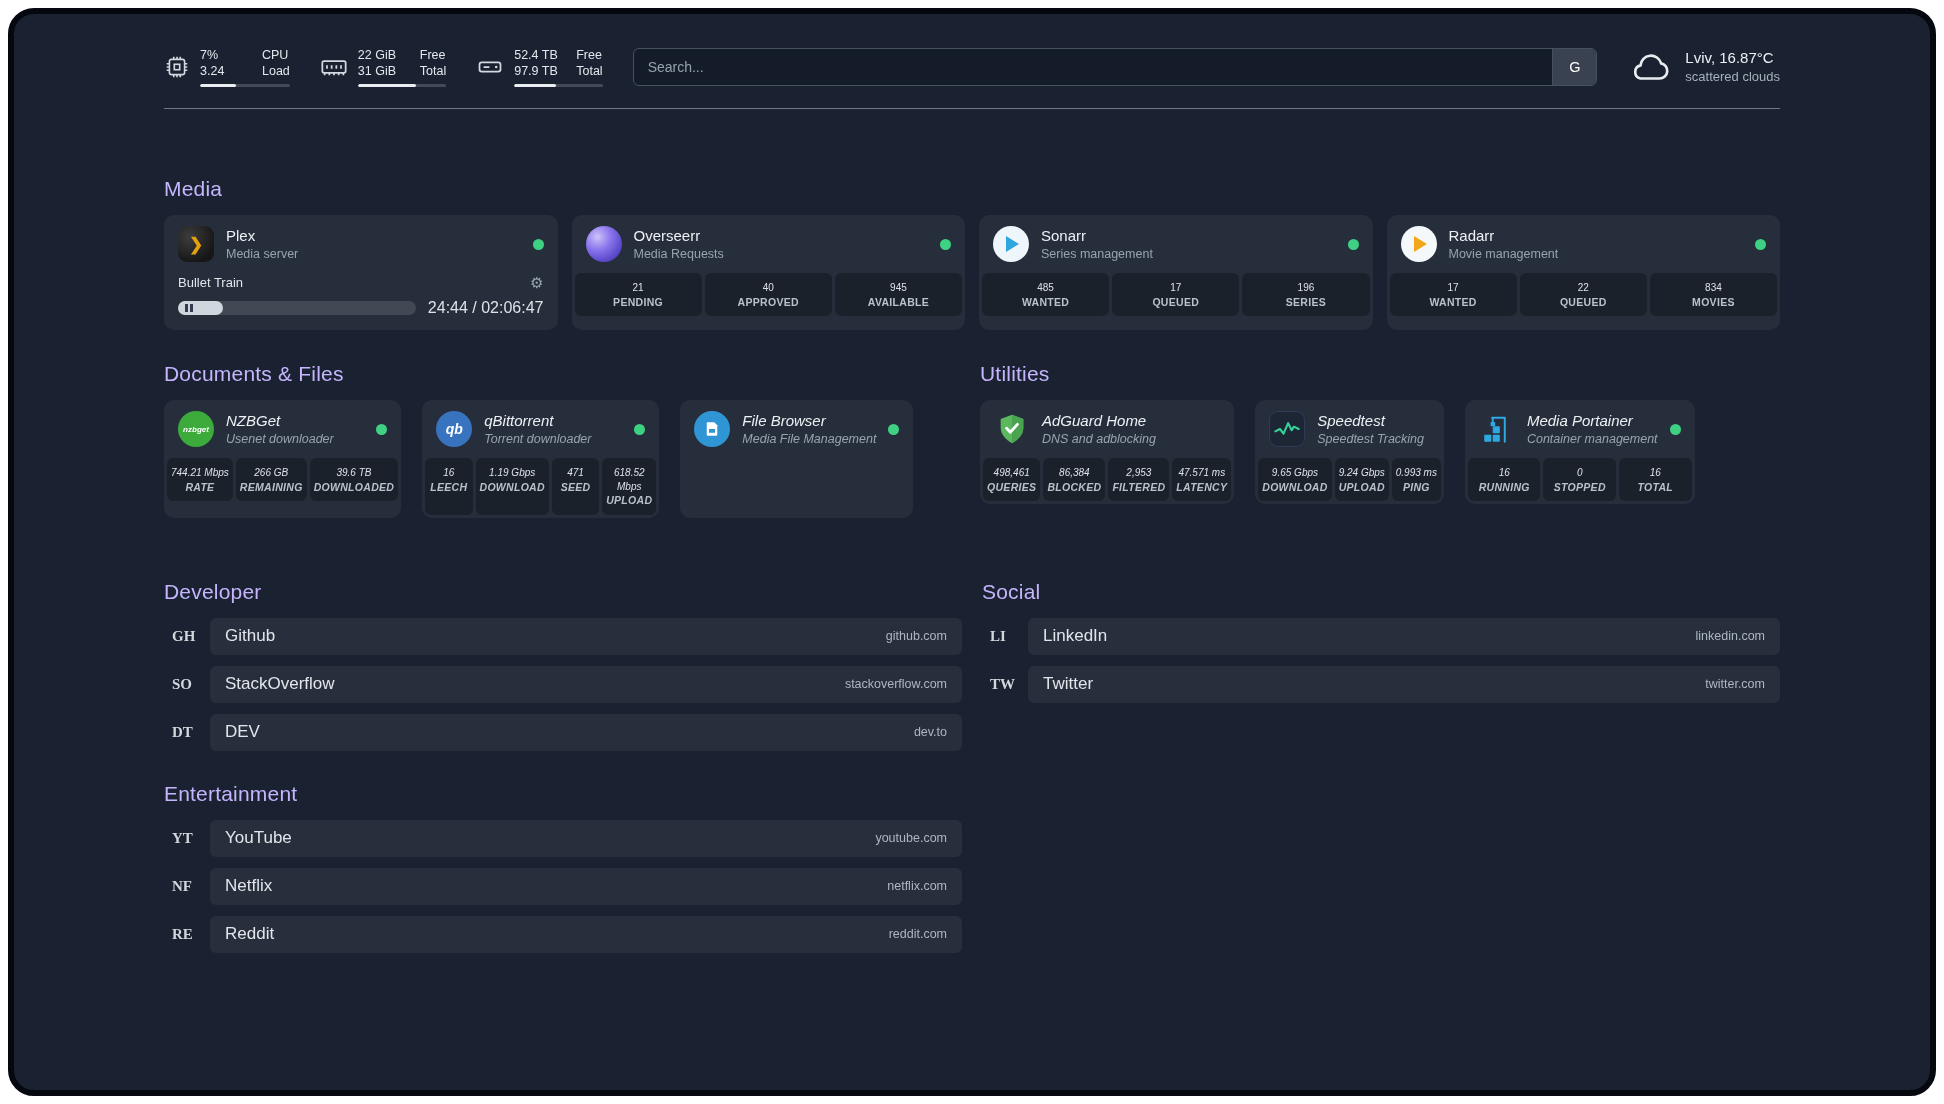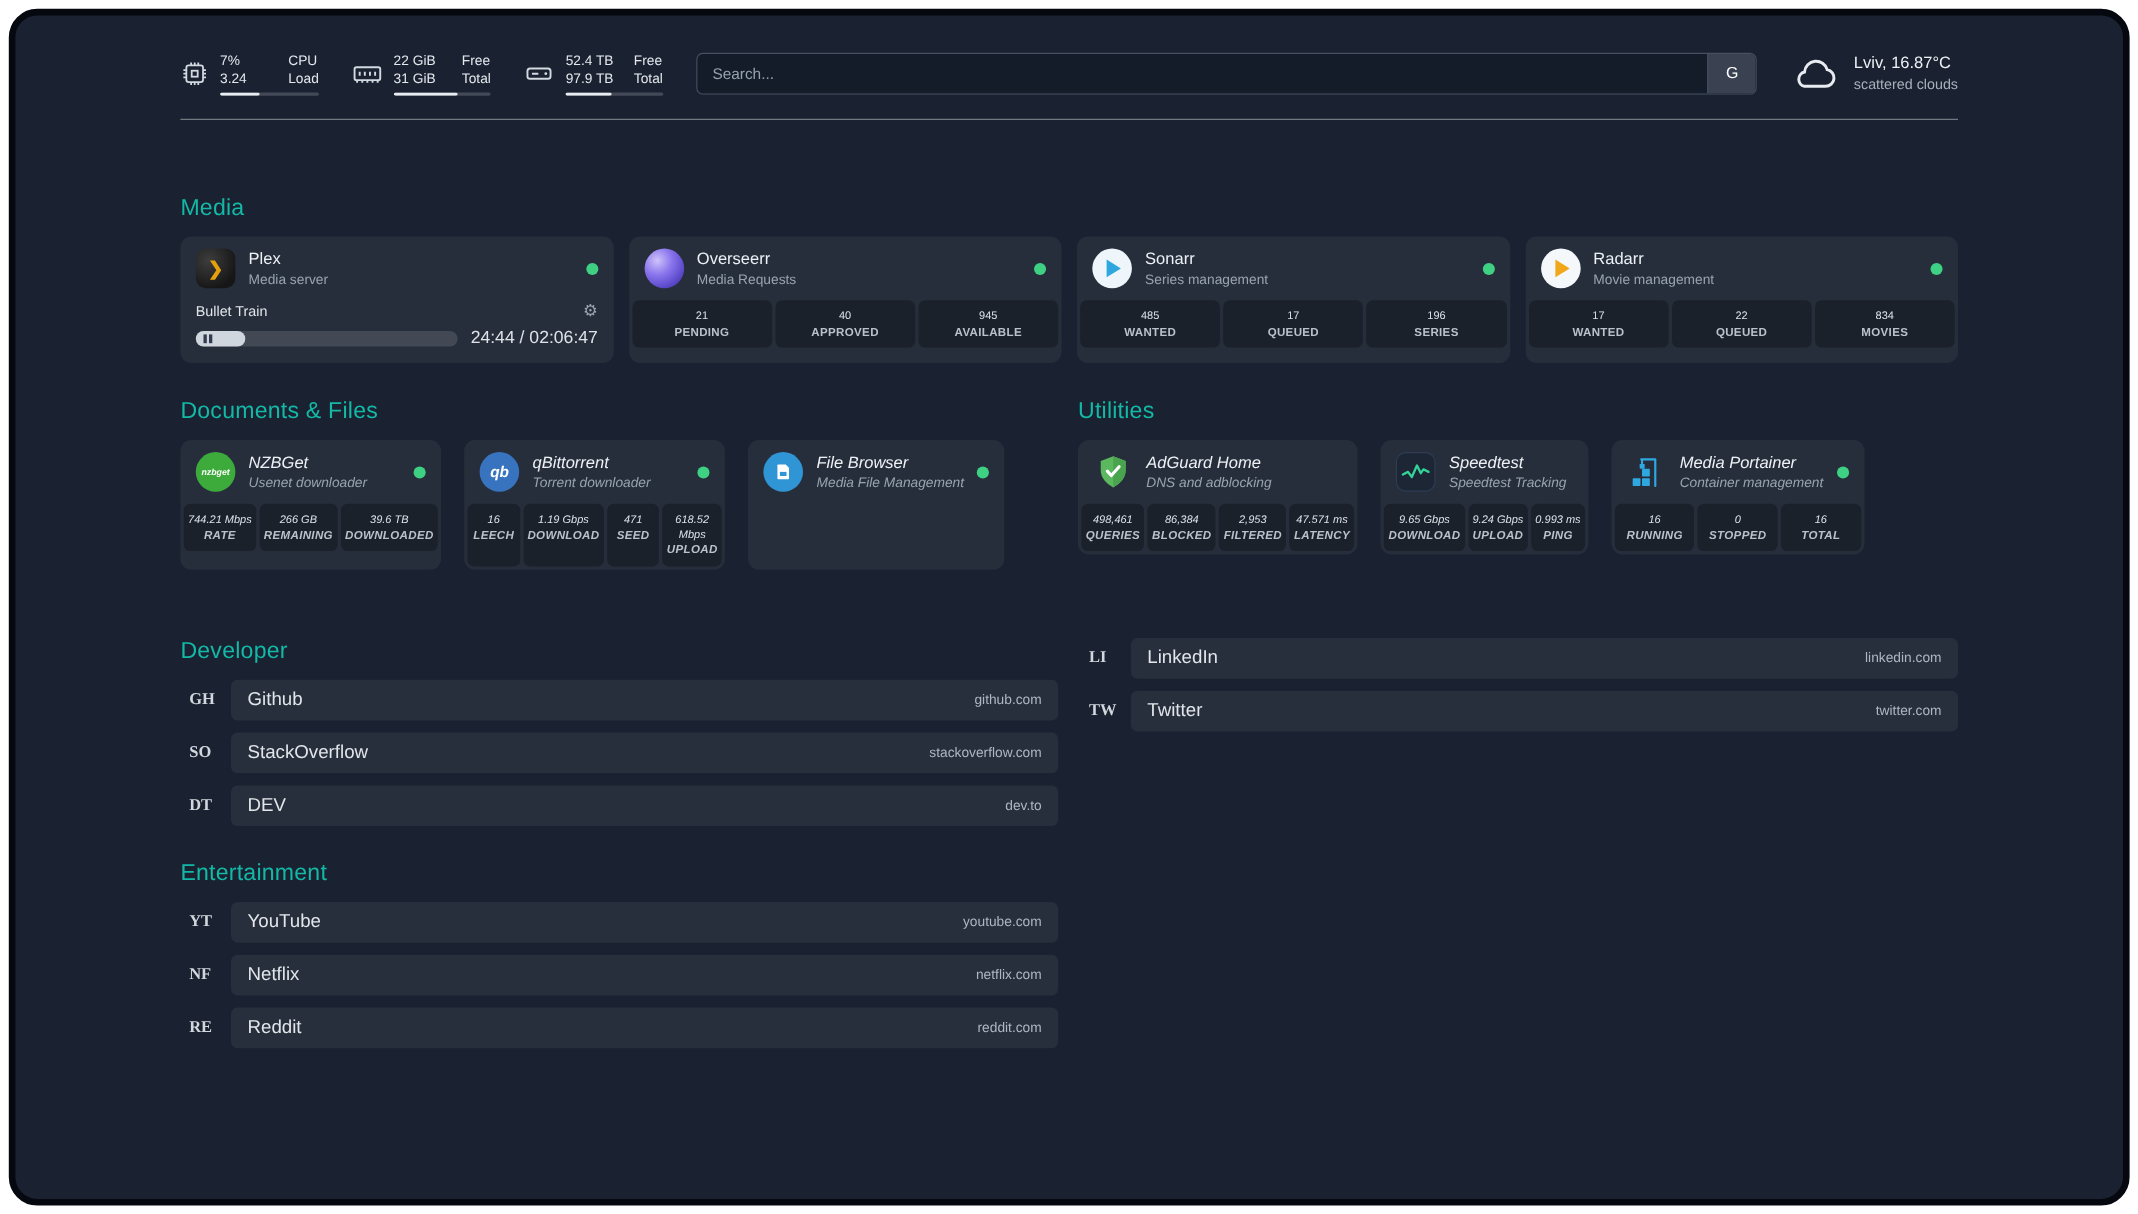--- a/index.html
+++ b/index.html
@@ -24,21 +24,21 @@
   .search-box input{ flex:1; background:transparent; border:none; outline:none; color:#e8ecf0; font-size:14px; padding:0 14px; font-family:"Liberation Sans",sans-serif;}
   .search-box input::placeholder{ color:#97a0ad; }
   .search-btn{ width:44px; background:#3a4251; color:#fff; border:none; border-left:1px solid #47505f;
     font-size:14.5px; display:flex; align-items:center; justify-content:center; cursor:pointer; font-family:"Liberation Sans",sans-serif;}
   .weather{ display:flex; align-items:center; gap:12px; }
   .weather-text{ display:flex; flex-direction:column; line-height:1.4; }
   .w1{ font-size:15px; color:#eef1f4; }
   .w2{ font-size:13px; color:#a7b0bb; }
   .divider{ border:none; border-top:1px solid rgba(255,255,255,0.38); margin-top:18px; }
   
-  h2{ font-size:21px; font-weight:500; color:#14b8a6; margin:0 0 14px; letter-spacing:.2px; }
+  h2{ font-size:21px; font-weight:500; color:#c4b5fd; margin:0 0 14px; letter-spacing:.2px; }
   .media-section{ margin-top:68px; }
   .grid4{ display:grid; grid-template-columns:repeat(4,1fr); gap:14px; }
   .two-col{ display:grid; grid-template-columns:1fr 1fr; gap:16px; margin-top:32px; }
   .stack{ display:flex; flex-direction:row; gap:21px;font-style:italic; }
   
   .card{ background:rgba(255,255,255,0.055); border-radius:10px; overflow:hidden; }
   .card-head{ display:flex; align-items:center; gap:12px; padding:11px 14px; cursor:pointer; }
   .svc-text{ display:flex; flex-direction:column; line-height:1.3; }
   .svc-name{ font-size:15px; color:#eef1f4; }
   .svc-sub{ font-size:12.5px; color:#99a3af; }
@@ -492,20 +492,21 @@
       <div class="bm-row">
         <span class="bm-abbr">DT</span>
         <span class="bm-bar">
           <span class="bm-name">DEV</span>
           <span class="bm-domain">dev.to</span>
         </span>
       </div>
     </div>
 
     <div class="bm-col">
+      <h2>Social</h2>
       <div class="bm-row">
         <span class="bm-abbr">LI</span>
         <span class="bm-bar">
           <span class="bm-name">LinkedIn</span>
           <span class="bm-domain">linkedin.com</span>
         </span>
       </div>
       <div class="bm-row">
         <span class="bm-abbr">TW</span>
         <span class="bm-bar">

